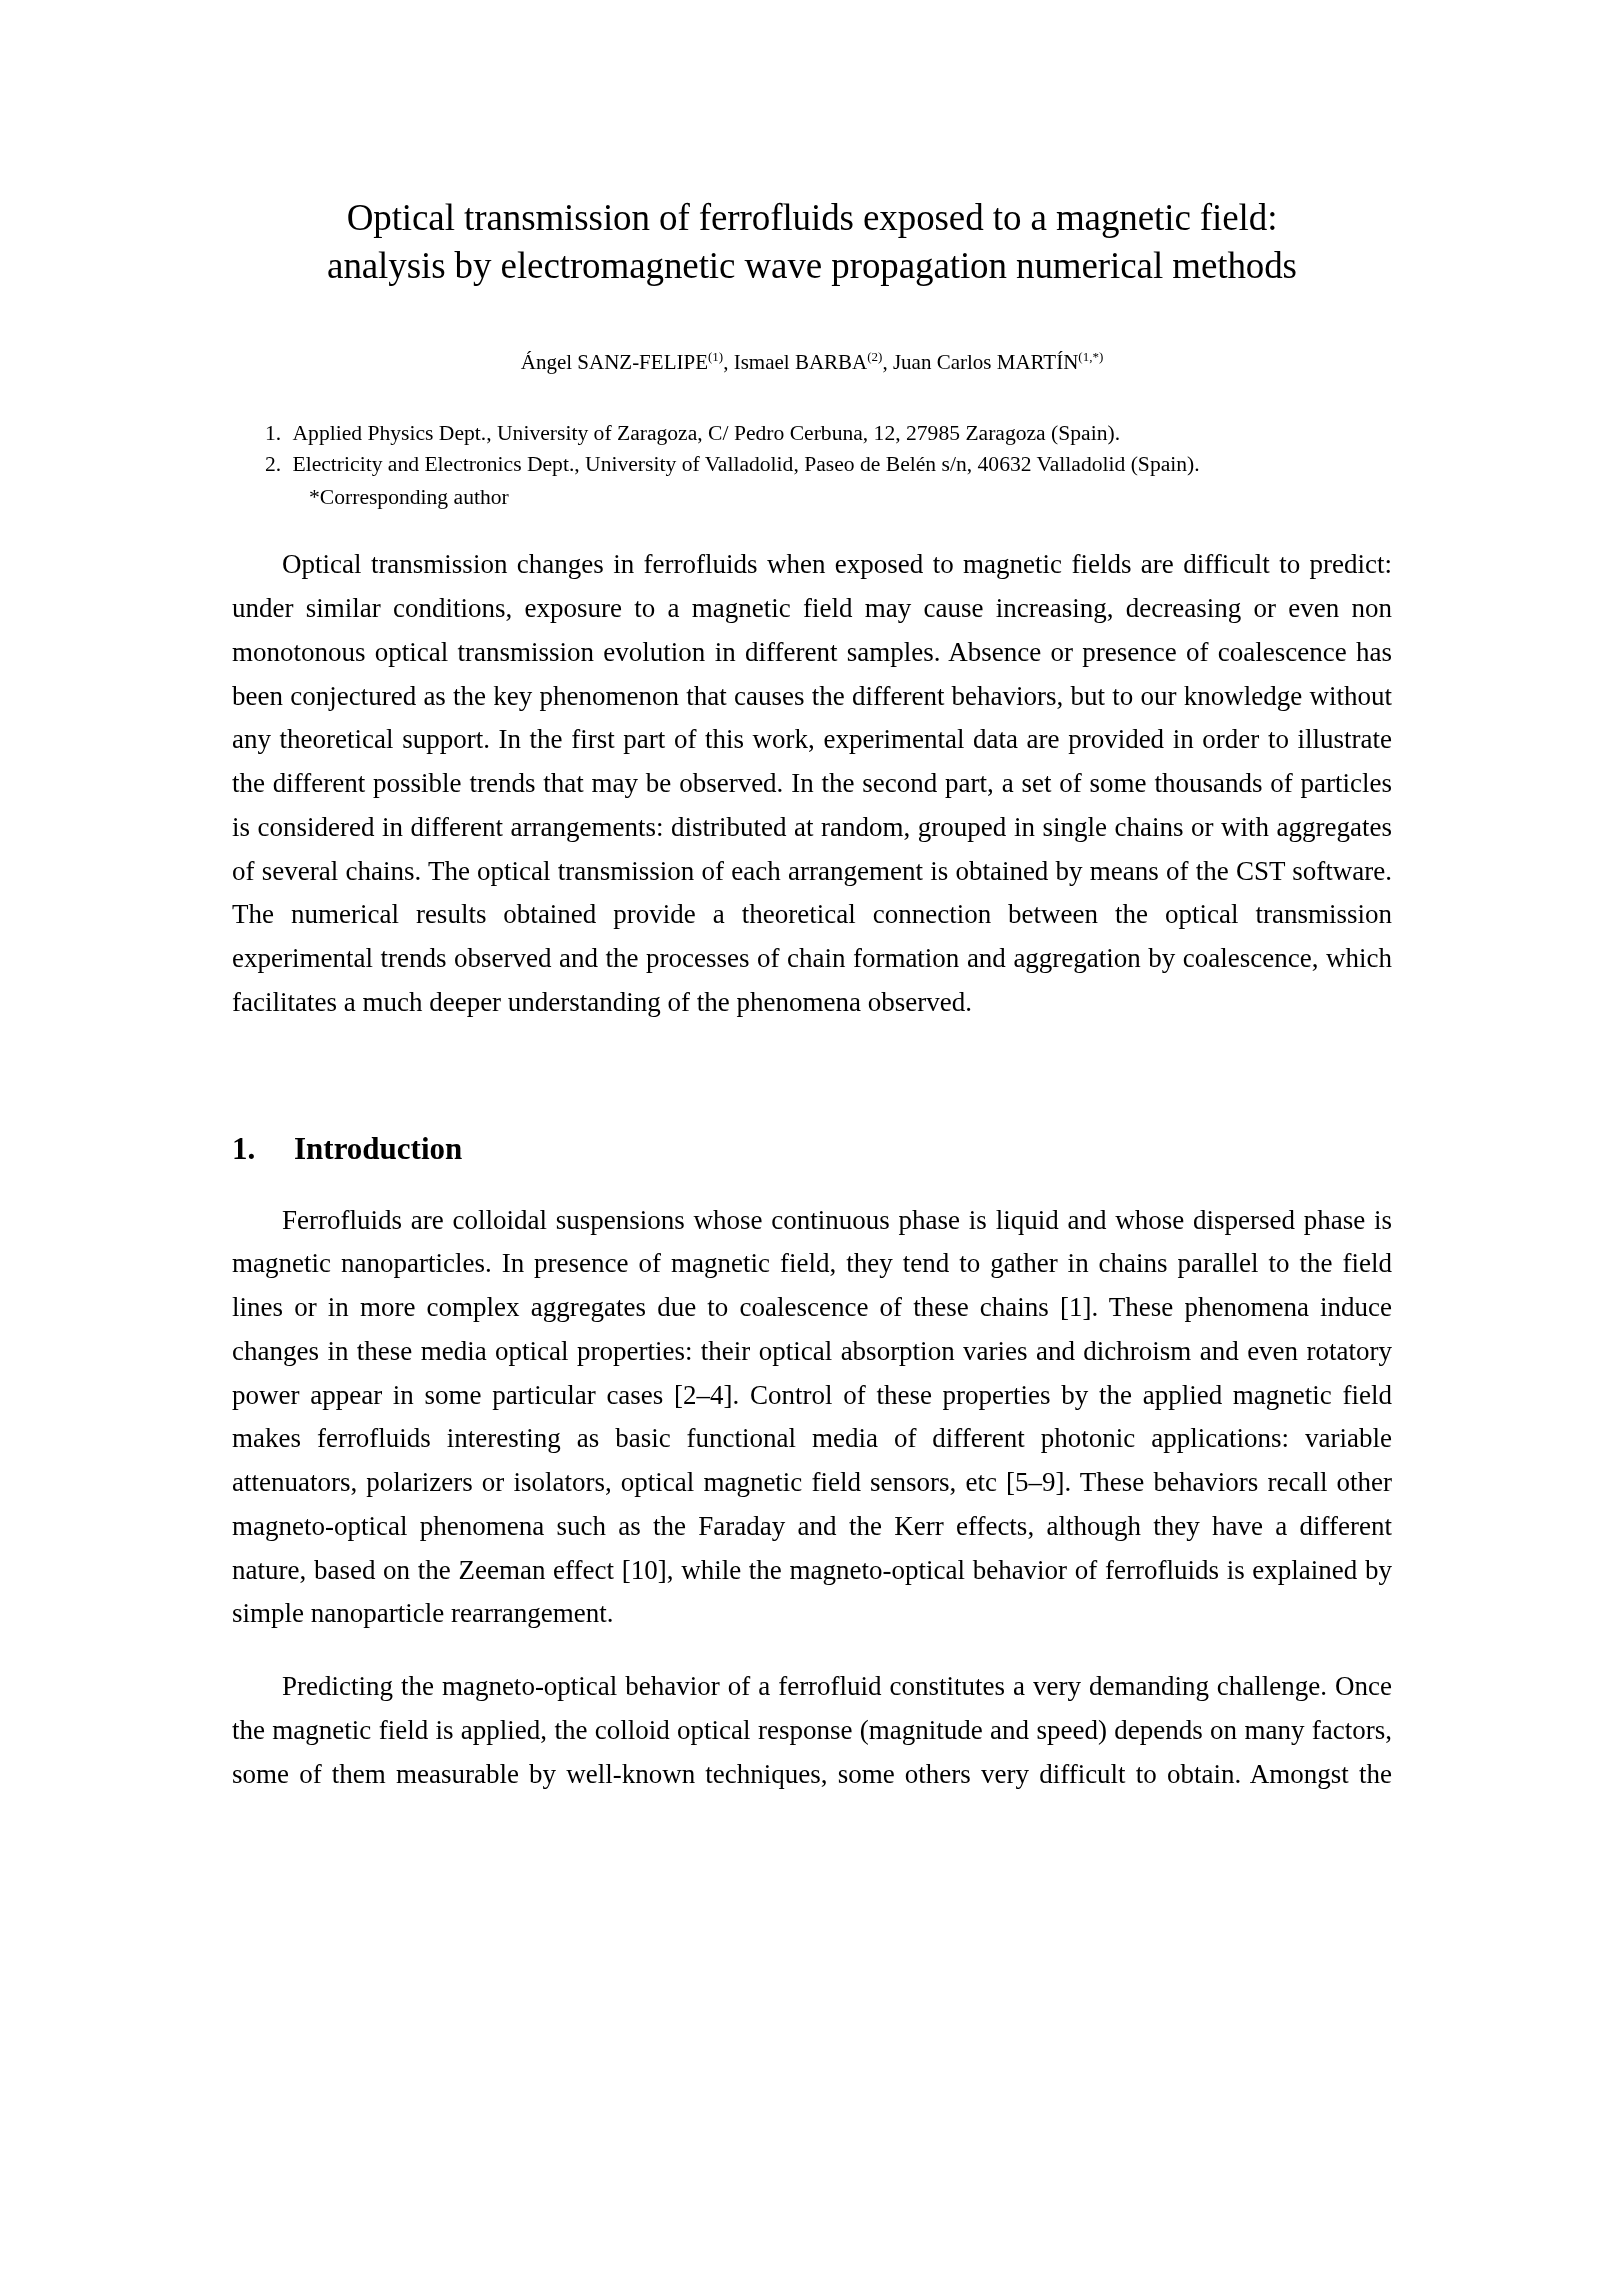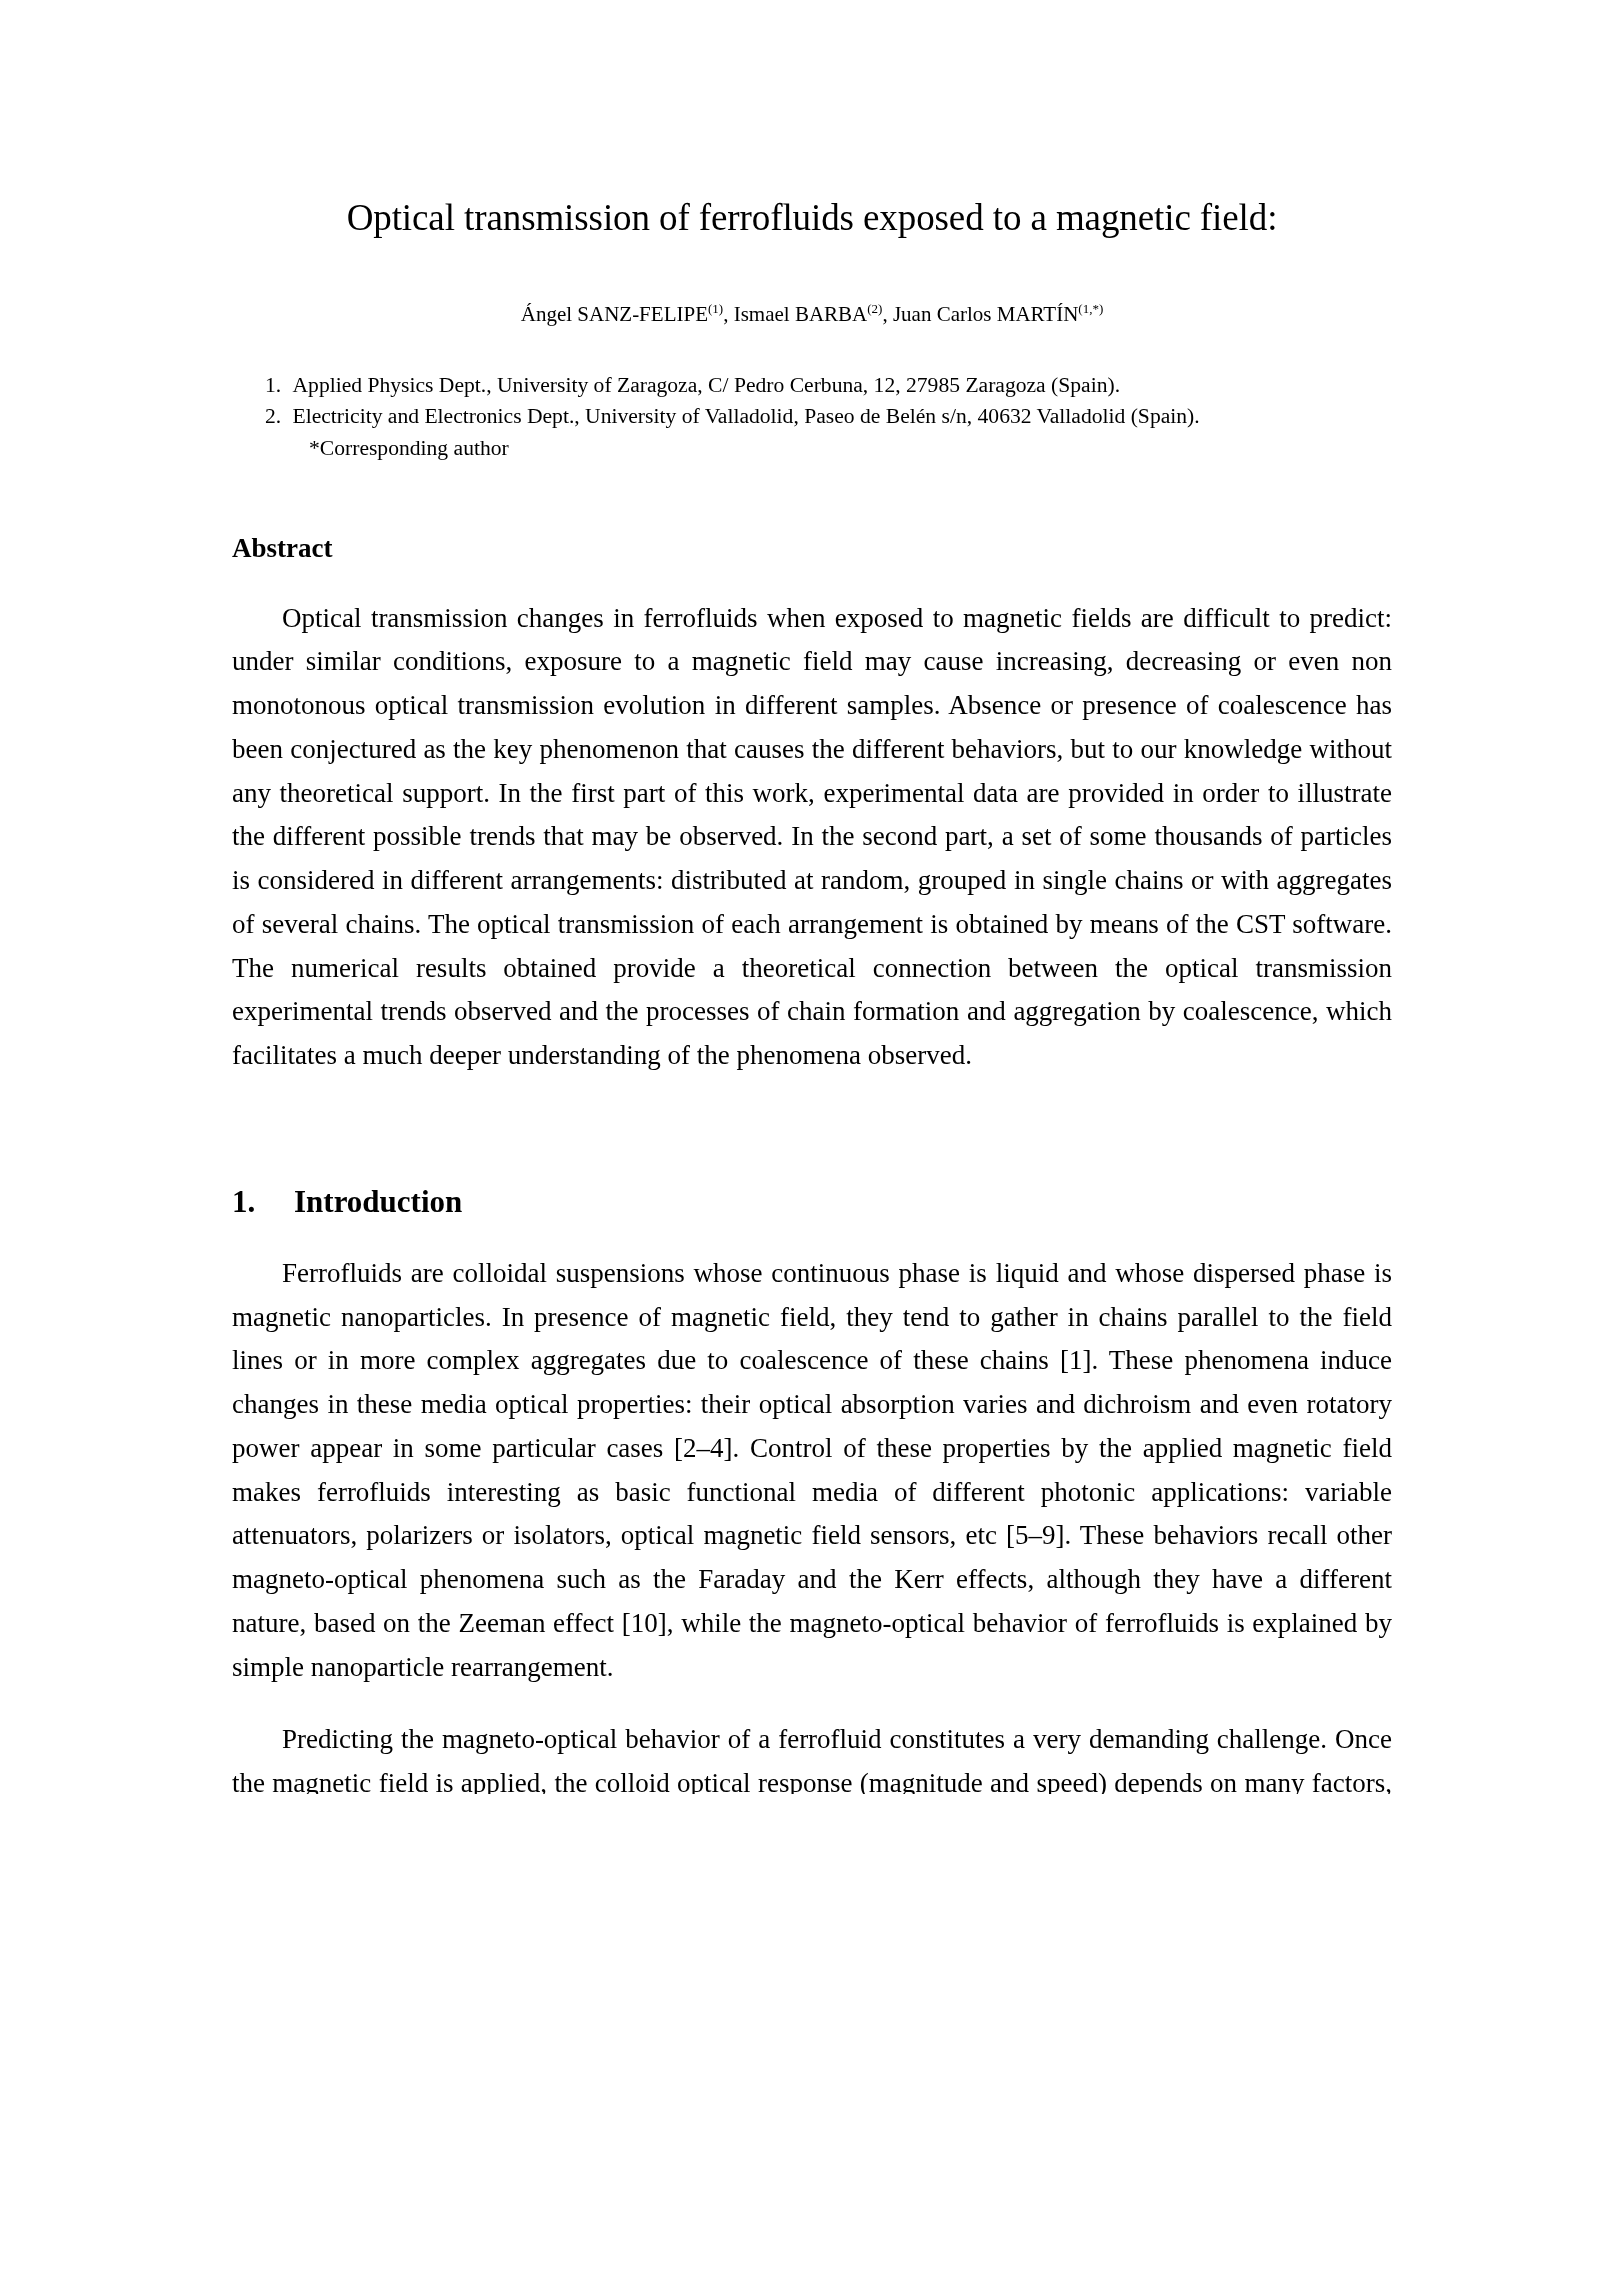--- a/index.html
+++ b/index.html
@@ -127,39 +127,39 @@
   }
 </style>
 </head>
 <body>
 
 <div class="page">
   <div class="content">
 
     <div class="title-block">
       <div class="title-line">Optical transmission of ferrofluids exposed to a magnetic field:</div>
+      <div class="title-line">analysis by electromagnetic wave propagation numerical methods</div>
     </div>
 
     <div class="authors">
       <span>Ángel SANZ-FELIPE</span><sup>(1)</sup><span>, </span><span>Ismael BARBA</span><sup>(2)</sup><span>, </span><span>Juan Carlos MARTÍN</span><sup>(1,*)</sup>
     </div>
 
     <div class="affiliations">
       <div class="aff-item">
         <span class="aff-num">1.</span>
         <span class="aff-text">Applied Physics Dept., University of Zaragoza, C/ Pedro Cerbuna, 12, 27985 Zaragoza (Spain).</span>
       </div>
       <div class="aff-item">
         <span class="aff-num">2.</span>
         <span class="aff-text">Electricity and Electronics Dept., University of Valladolid, Paseo de Belén s/n, 40632 Valladolid (Spain).</span>
       </div>
       <div class="corresponding">*Corresponding author</div>
     </div>
 
-    <div class="h-abstract">Abstract</div>
     <div class="para para-first-after-head">Optical transmission changes in ferrofluids when exposed to magnetic fields are difficult to predict: under similar conditions, exposure to a magnetic field may cause increasing, decreasing or even non monotonous optical transmission evolution in different samples. Absence or presence of coalescence has been conjectured as the key phenomenon that causes the different behaviors, but to our knowledge without any theoretical support. In the first part of this work, experimental data are provided in order to illustrate the different possible trends that may be observed. In the second part, a set of some thousands of particles is considered in different arrangements: distributed at random, grouped in single chains or with aggregates of several chains. The optical transmission of each arrangement is obtained by means of the CST software. The numerical results obtained provide a theoretical connection between the optical transmission experimental trends observed and the processes of chain formation and aggregation by coalescence, which facilitates a much deeper understanding of the phenomena observed.</div>
 
     <div class="h-section">
       <span class="sec-num">1.</span>
       <span class="sec-title">Introduction</span>
     </div>
     <div class="para para-first-after-head">Ferrofluids are colloidal suspensions whose continuous phase is liquid and whose dispersed phase is magnetic nanoparticles. In presence of magnetic field, they tend to gather in chains parallel to the field lines or in more complex aggregates due to coalescence of these chains [1]. These phenomena induce changes in these media optical properties: their optical absorption varies and dichroism and even rotatory power appear in some particular cases [2–4]. Control of these properties by the applied magnetic field makes ferrofluids interesting as basic functional media of different photonic applications: variable attenuators, polarizers or isolators, optical magnetic field sensors, etc [5–9]. These behaviors recall other magneto-optical phenomena such as the Faraday and the Kerr effects, although they have a different nature, based on the Zeeman effect [10], while the magneto-optical behavior of ferrofluids is explained by simple nanoparticle rearrangement.</div>
     <div class="para">Predicting the magneto-optical behavior of a ferrofluid constitutes a very demanding challenge. Once the magnetic field is applied, the colloid optical response (magnitude and speed) depends on many factors, some of them measurable by well-known techniques, some others very difficult to obtain. Amongst the first, we can cite</div>
 
   </div>

